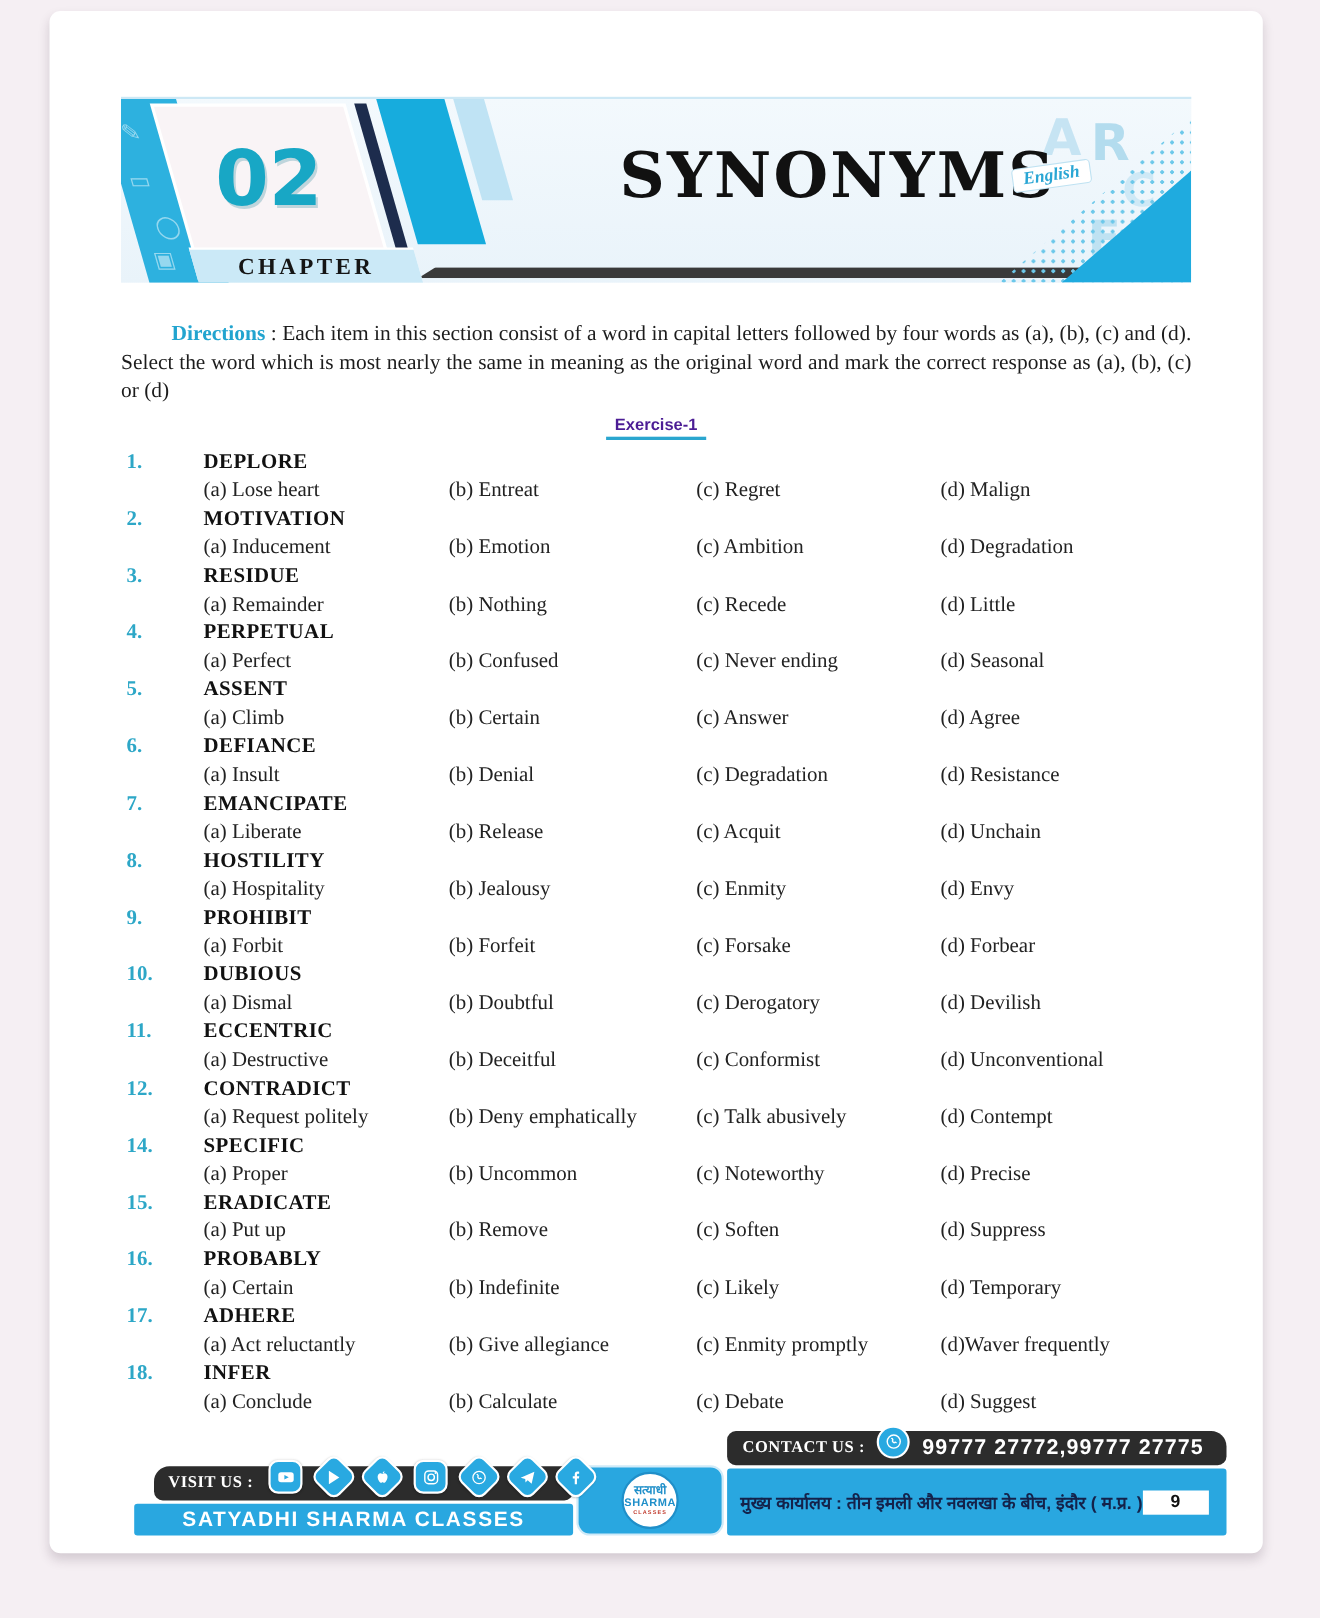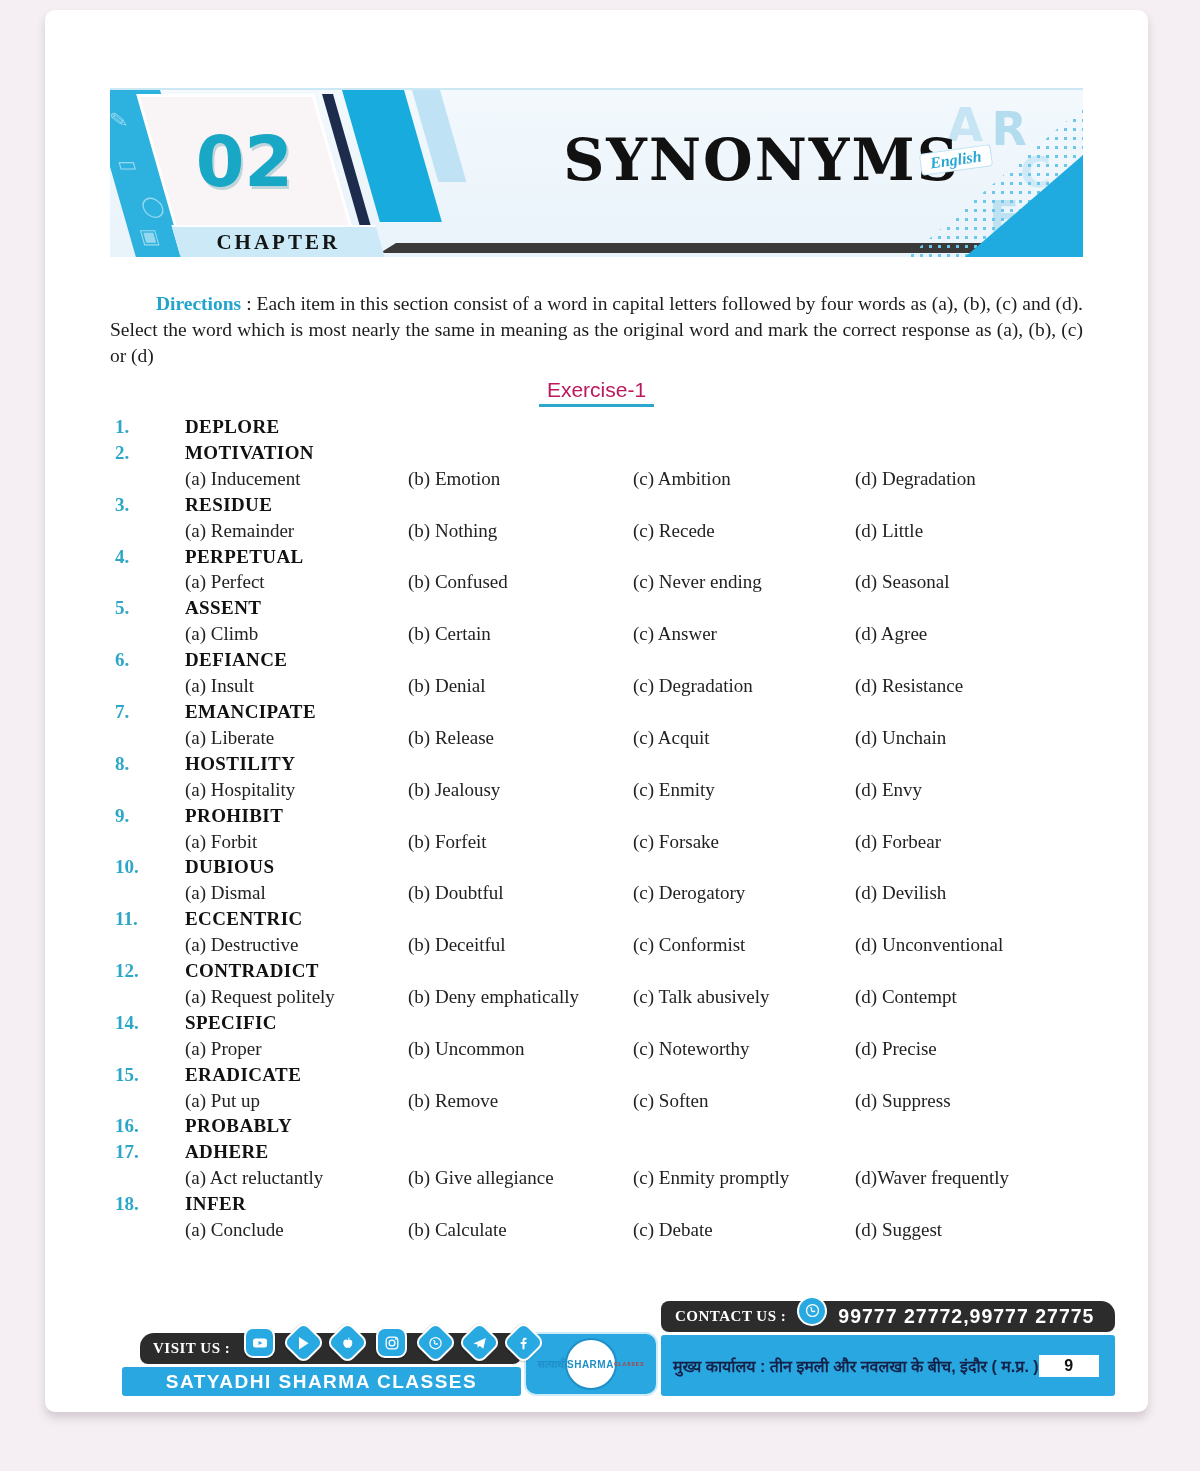--- a/index.html
+++ b/index.html
@@ -92,21 +92,21 @@
   .directions{
     margin-top:34px;font-size:19.5px;line-height:26px;color:#1c1c1c;
     text-align:justify;text-indent:46px;
   }
   .dir-label{color:#22a4cf;font-weight:bold;}
 
   
   .ex-wrap{text-align:center;margin-top:9px;}
   .ex-title{
     display:inline-block;font-family:"Liberation Sans",sans-serif;
-    font-weight:normal;font-size:21px;color:#be185d;
+    font-weight:bold;font-size:15px;color:#4c1d95;
     border-bottom:3px solid #2aa6cf;padding:0 8px 2px 8px;
   }
   .questions{margin-top:7px;}
   .q-head{display:flex;line-height:25.9px;font-size:19px;}
   .q-num{width:70px;padding-left:5px;font-weight:bold;color:#2da7c7;flex:none;}
   .q-word{font-weight:bold;color:#111;letter-spacing:.4px;}
   .q-opts{
     margin-left:75px;display:grid;grid-template-columns:223px 225px 222px auto;
     line-height:25.9px;font-size:19px;color:#222;
   }
@@ -139,21 +139,21 @@
     font-size:19px;letter-spacing:1.5px;
   }
   .f-logo{
     width:134px;height:64px;flex:none;background:#29a7e0;border-radius:12px;
     border:2px solid #cfeaf8;box-sizing:border-box;
     display:flex;align-items:center;justify-content:center;
   }
   .logo-circle{
     width:52px;height:52px;background:#ffffff;border-radius:50%;
     border:2px solid #1f8fc9;box-sizing:border-box;
-    display:flex;flex-direction:row;align-items:center;justify-content:center;
+    display:flex;flex-direction:column;align-items:center;justify-content:center;
     line-height:1;
   }
   .logo-l1{color:#1f8fc9;font-weight:bold;font-size:11px;}
   .logo-l2{color:#1f8fc9;font-family:"Liberation Sans",sans-serif;font-weight:bold;font-size:10px;letter-spacing:.5px;margin-top:1px;}
   .logo-l3{color:#c0392b;font-family:"Liberation Sans",sans-serif;font-weight:bold;font-size:5px;letter-spacing:1px;margin-top:1px;}
   .f-right{flex:1;}
   .contact-bar{
     height:31px;background:#2c2c2c;border-radius:8px 14px 8px 8px;
     display:flex;align-items:center;padding:0 14px;gap:11px;position:relative;z-index:2;
   }
@@ -224,20 +224,26 @@
     <div class="ex-wrap">
       <span class="ex-title">Exercise-1</span>
     </div>
 
     <div class="questions" id="questions">
       <div class="q">
         <div class="q-head">
           <span class="q-num">1.</span>
           <span class="q-word">DEPLORE</span>
         </div>
+        <div class="q-opts">
+          <span class="opt">(a) Lose heart</span>
+          <span class="opt">(b) Entreat</span>
+          <span class="opt">(c) Regret</span>
+          <span class="opt">(d) Malign</span>
+        </div>
       </div>
 
       <div class="q">
         <div class="q-head">
           <span class="q-num">2.</span>
           <span class="q-word">MOTIVATION</span>
         </div>
         <div class="q-opts">
           <span class="opt">(a) Inducement</span>
           <span class="opt">(b) Emotion</span>
@@ -400,20 +406,26 @@
           <span class="opt">(b) Remove</span>
           <span class="opt">(c) Soften</span>
           <span class="opt">(d) Suppress</span>
         </div>
       </div>
 
       <div class="q">
         <div class="q-head">
           <span class="q-num">16.</span>
           <span class="q-word">PROBABLY</span>
+        </div>
+        <div class="q-opts">
+          <span class="opt">(a) Certain</span>
+          <span class="opt">(b) Indefinite</span>
+          <span class="opt">(c) Likely</span>
+          <span class="opt">(d) Temporary</span>
         </div>
       </div>
 
       <div class="q">
         <div class="q-head">
           <span class="q-num">17.</span>
           <span class="q-word">ADHERE</span>
         </div>
         <div class="q-opts">
           <span class="opt">(a) Act reluctantly</span>

